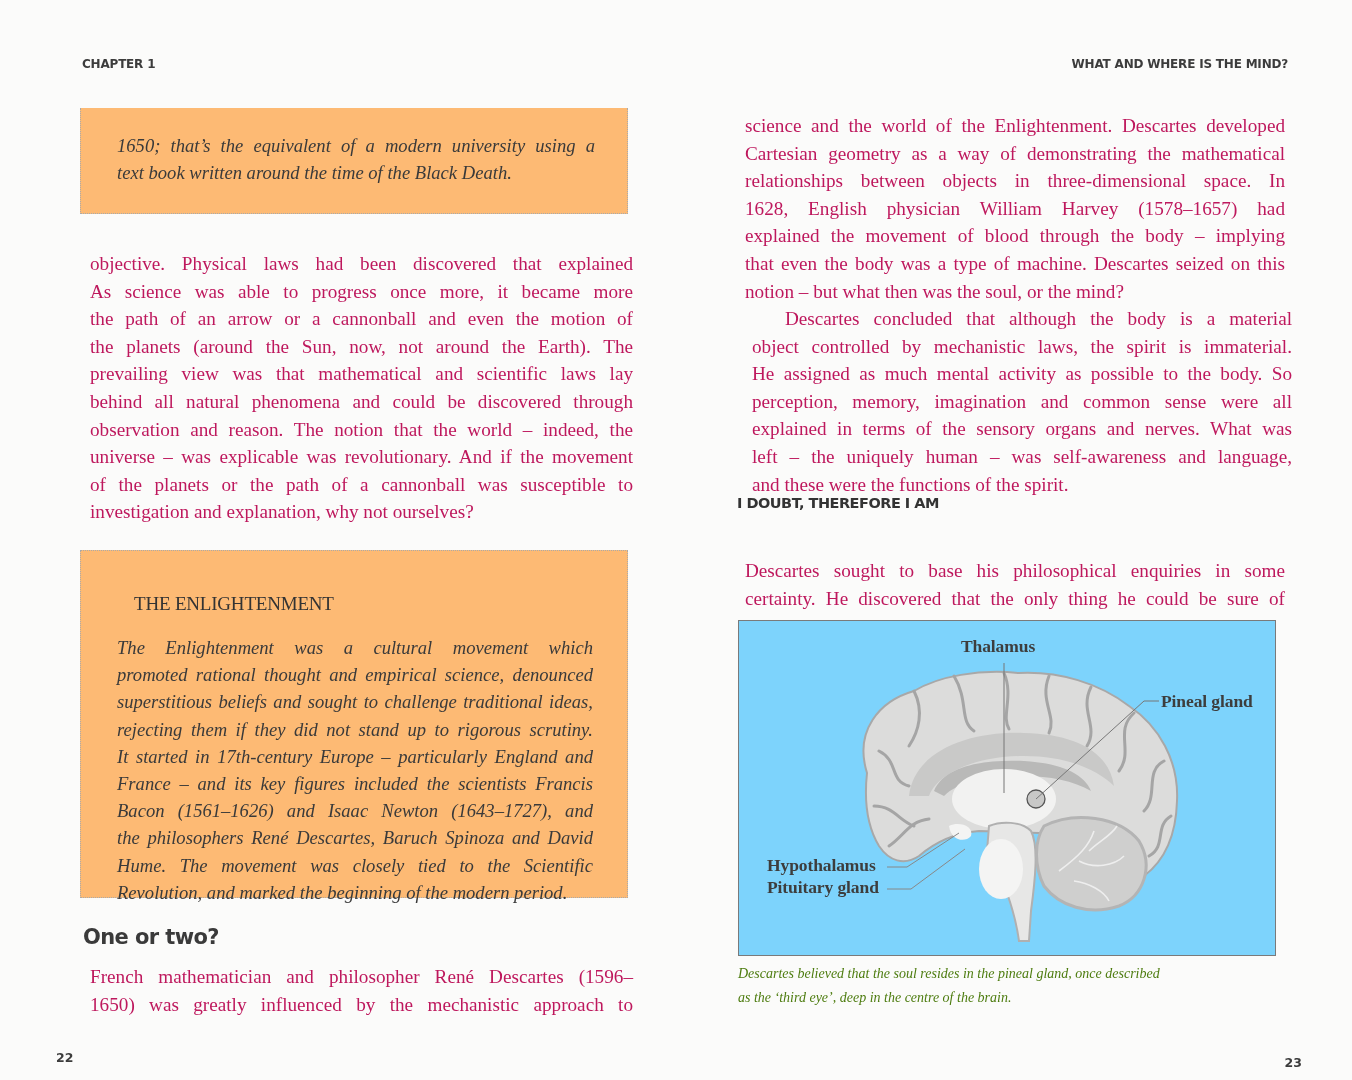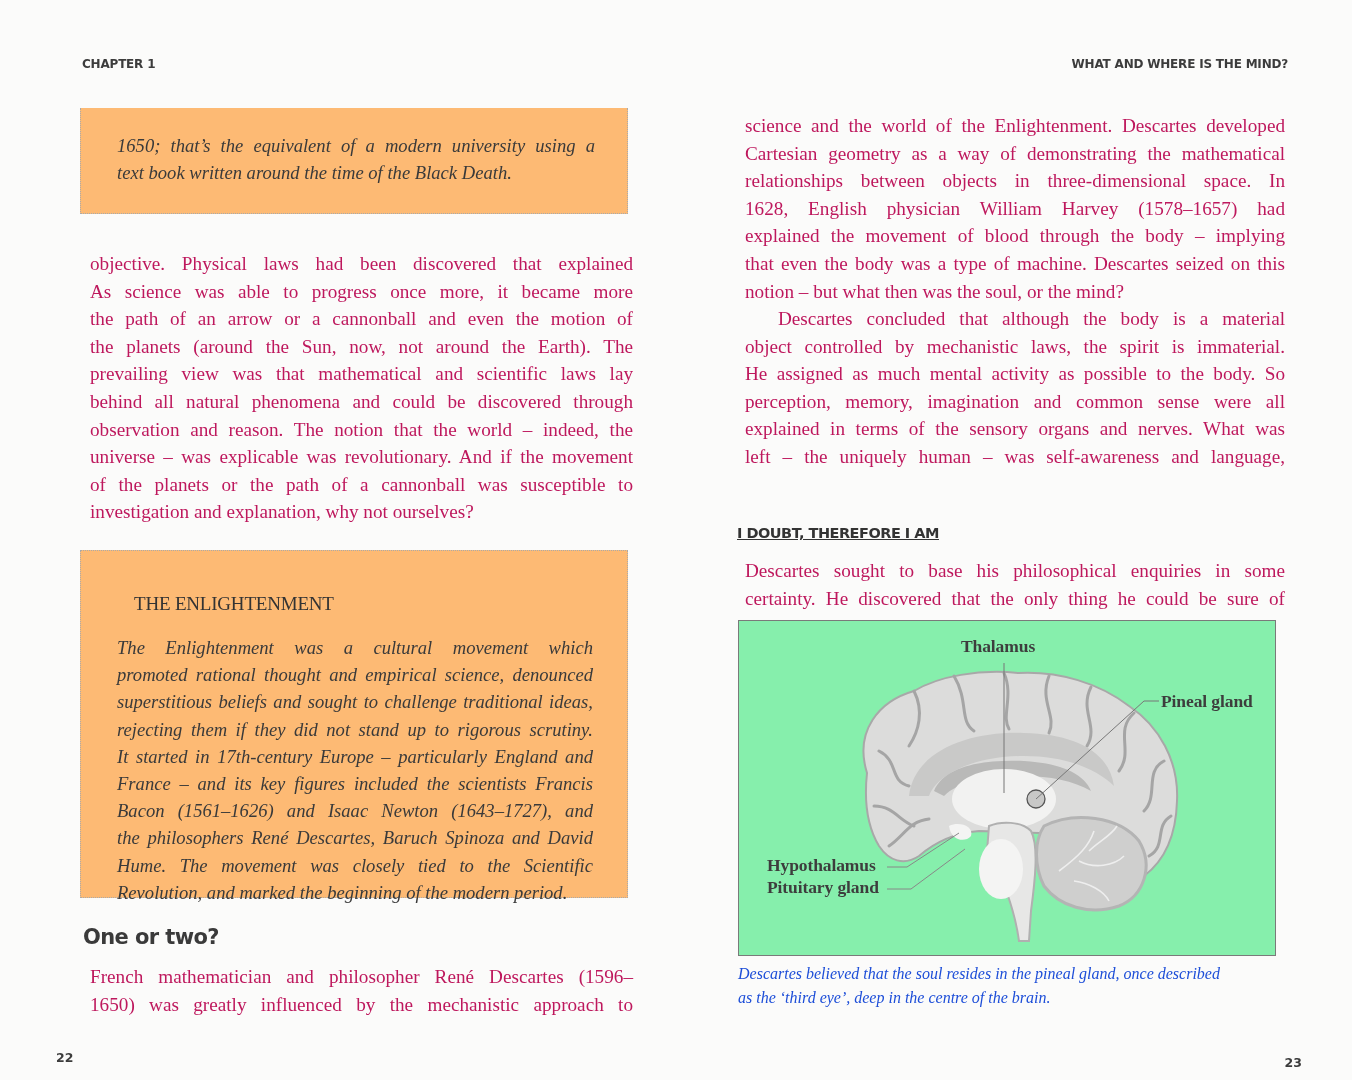--- a/index.html
+++ b/index.html
@@ -50,30 +50,30 @@
     .section-heading {
       position: absolute; font-family: "DejaVu Sans", sans-serif; font-weight: bold;
       font-size: 21px; color: #3a3a3a; letter-spacing: -0.6px;
     }
     .sub-heading {
       position: absolute; font-family: "DejaVu Sans", sans-serif; font-weight: bold;
       font-size: 14.5px; color: #333; letter-spacing: -0.5px;
     }
     .figure-frame {
       position: absolute; left: 62px; top: 620px; width: 536px; height: 334px;
-      border: 1px solid #7a7a7a; background: #86efac;
+      border: 1px solid #7a7a7a; background: #7dd3fc;
     }
     .fig-label {
       position: absolute; font-family: "Liberation Serif", serif; font-weight: bold;
       font-size: 17.5px; color: #3d3d3d; white-space: nowrap; letter-spacing: -0.1px;
     }
     .caption {
       position: absolute; left: 62px; top: 962px; width: 540px;
-      font-family: "Liberation Serif", serif; font-style: italic; font-size: 16px; line-height: 24px;
-      color: #1d4ed8;
+      font-family: "Liberation Serif", serif; font-style: italic; font-size: 14px; line-height: 24px;
+      color: #4d7c0f;
     }
     .caption .line { display: block; white-space: nowrap; }
   </style>
 </head>
 <body>
 
 <div class="page page-left">
   <div class="running-head">CHAPTER 1</div>
 
   <div class="shaded-box" style="left:80px; top:108px; width:546px; height:105px; border-top:none;">
@@ -130,30 +130,31 @@
   <div class="body-text" style="position:absolute; left:61px; top:104px; width:540px;">
     <span class="line">science and the world of the Enlightenment. Descartes developed</span>
     <span class="line">Cartesian geometry as a way of demonstrating the mathematical</span>
     <span class="line">relationships between objects in three-dimensional space. In</span>
     <span class="line">1628, English physician William Harvey (1578–1657) had</span>
     <span class="line">explained the movement of blood through the body – implying</span>
     <span class="line">that even the body was a type of machine. Descartes seized on this</span>
     <span class="line last">notion – but what then was the soul, or the mind?</span>
   </div>
 
-  <div class="body-text" style="position:absolute; left:61px; top:297px; width:540px;">
+  <div class="body-text" style="position:absolute; left:68px; top:297px; width:540px;">
     <span class="line" style="padding-left:33px;">Descartes concluded that although the body is a material</span>
     <span class="line">object controlled by mechanistic laws, the spirit is immaterial.</span>
     <span class="line">He assigned as much mental activity as possible to the body. So</span>
     <span class="line">perception, memory, imagination and common sense were all</span>
     <span class="line">explained in terms of the sensory organs and nerves. What was</span>
     <span class="line">left – the uniquely human – was self-awareness and language,</span>
-  </div>
-
-  <div class="sub-heading" style="left:61px; top:525px;text-decoration:underline;">I DOUBT, THEREFORE I AM</div>
+    <span class="line last">and these were the functions of the spirit.</span>
+  </div>
+
+  <div class="sub-heading" style="left:61px; top:495px;">I DOUBT, THEREFORE I AM</div>
 
   <div class="body-text" style="position:absolute; left:61px; top:549px; width:540px;">
     <span class="line">Descartes sought to base his philosophical enquiries in some</span>
     <span class="line">certainty. He discovered that the only thing he could be sure of</span>
   </div>
 
   <div class="figure-frame">
     <svg width="536" height="334" viewBox="0 0 536 334" style="position:absolute; left:0; top:0;">
 
       <path d="M128,152 C115,110 140,80 175,70 C200,55 240,48 280,52 C320,50 360,62 390,85 C420,105 440,140 438,180 C437,215 425,240 405,255 C395,262 385,262 378,258 L360,240 C340,225 320,215 300,212 L240,210 C215,212 195,222 180,235 C165,245 150,240 140,225 C128,205 125,180 128,152 Z" fill="#dcdcdb" stroke="#a8a8a8" stroke-width="2"></path>

